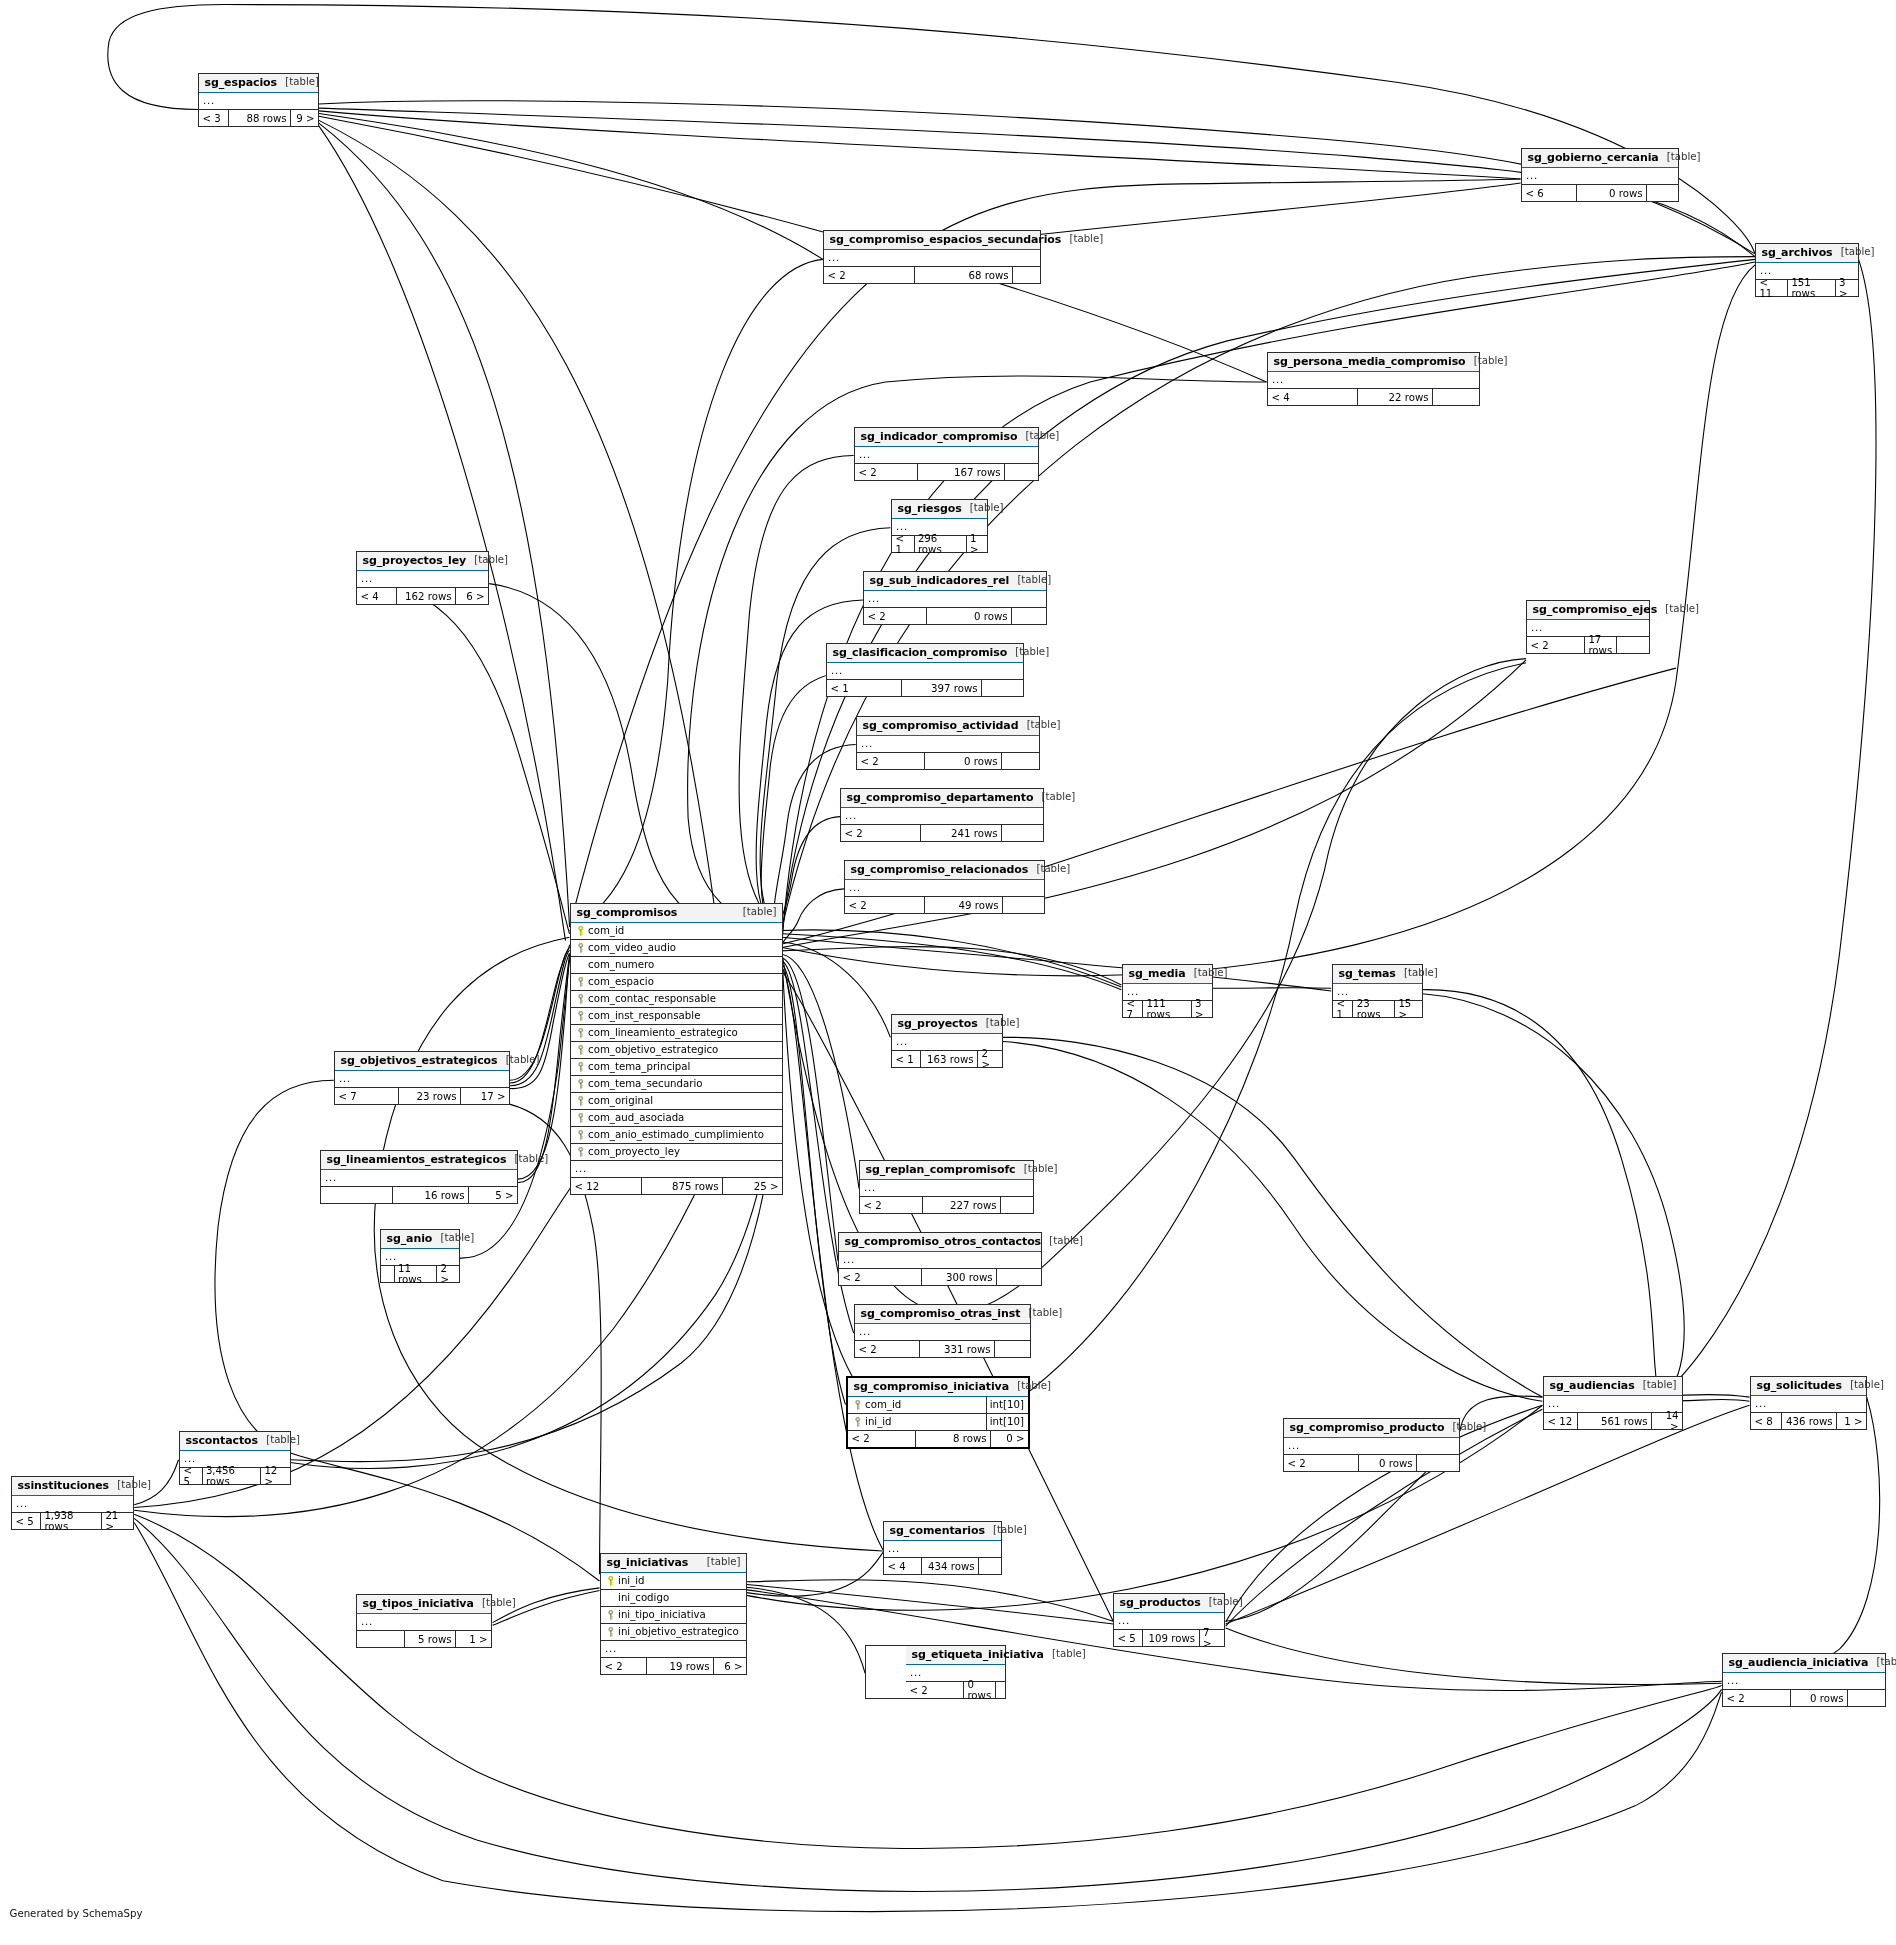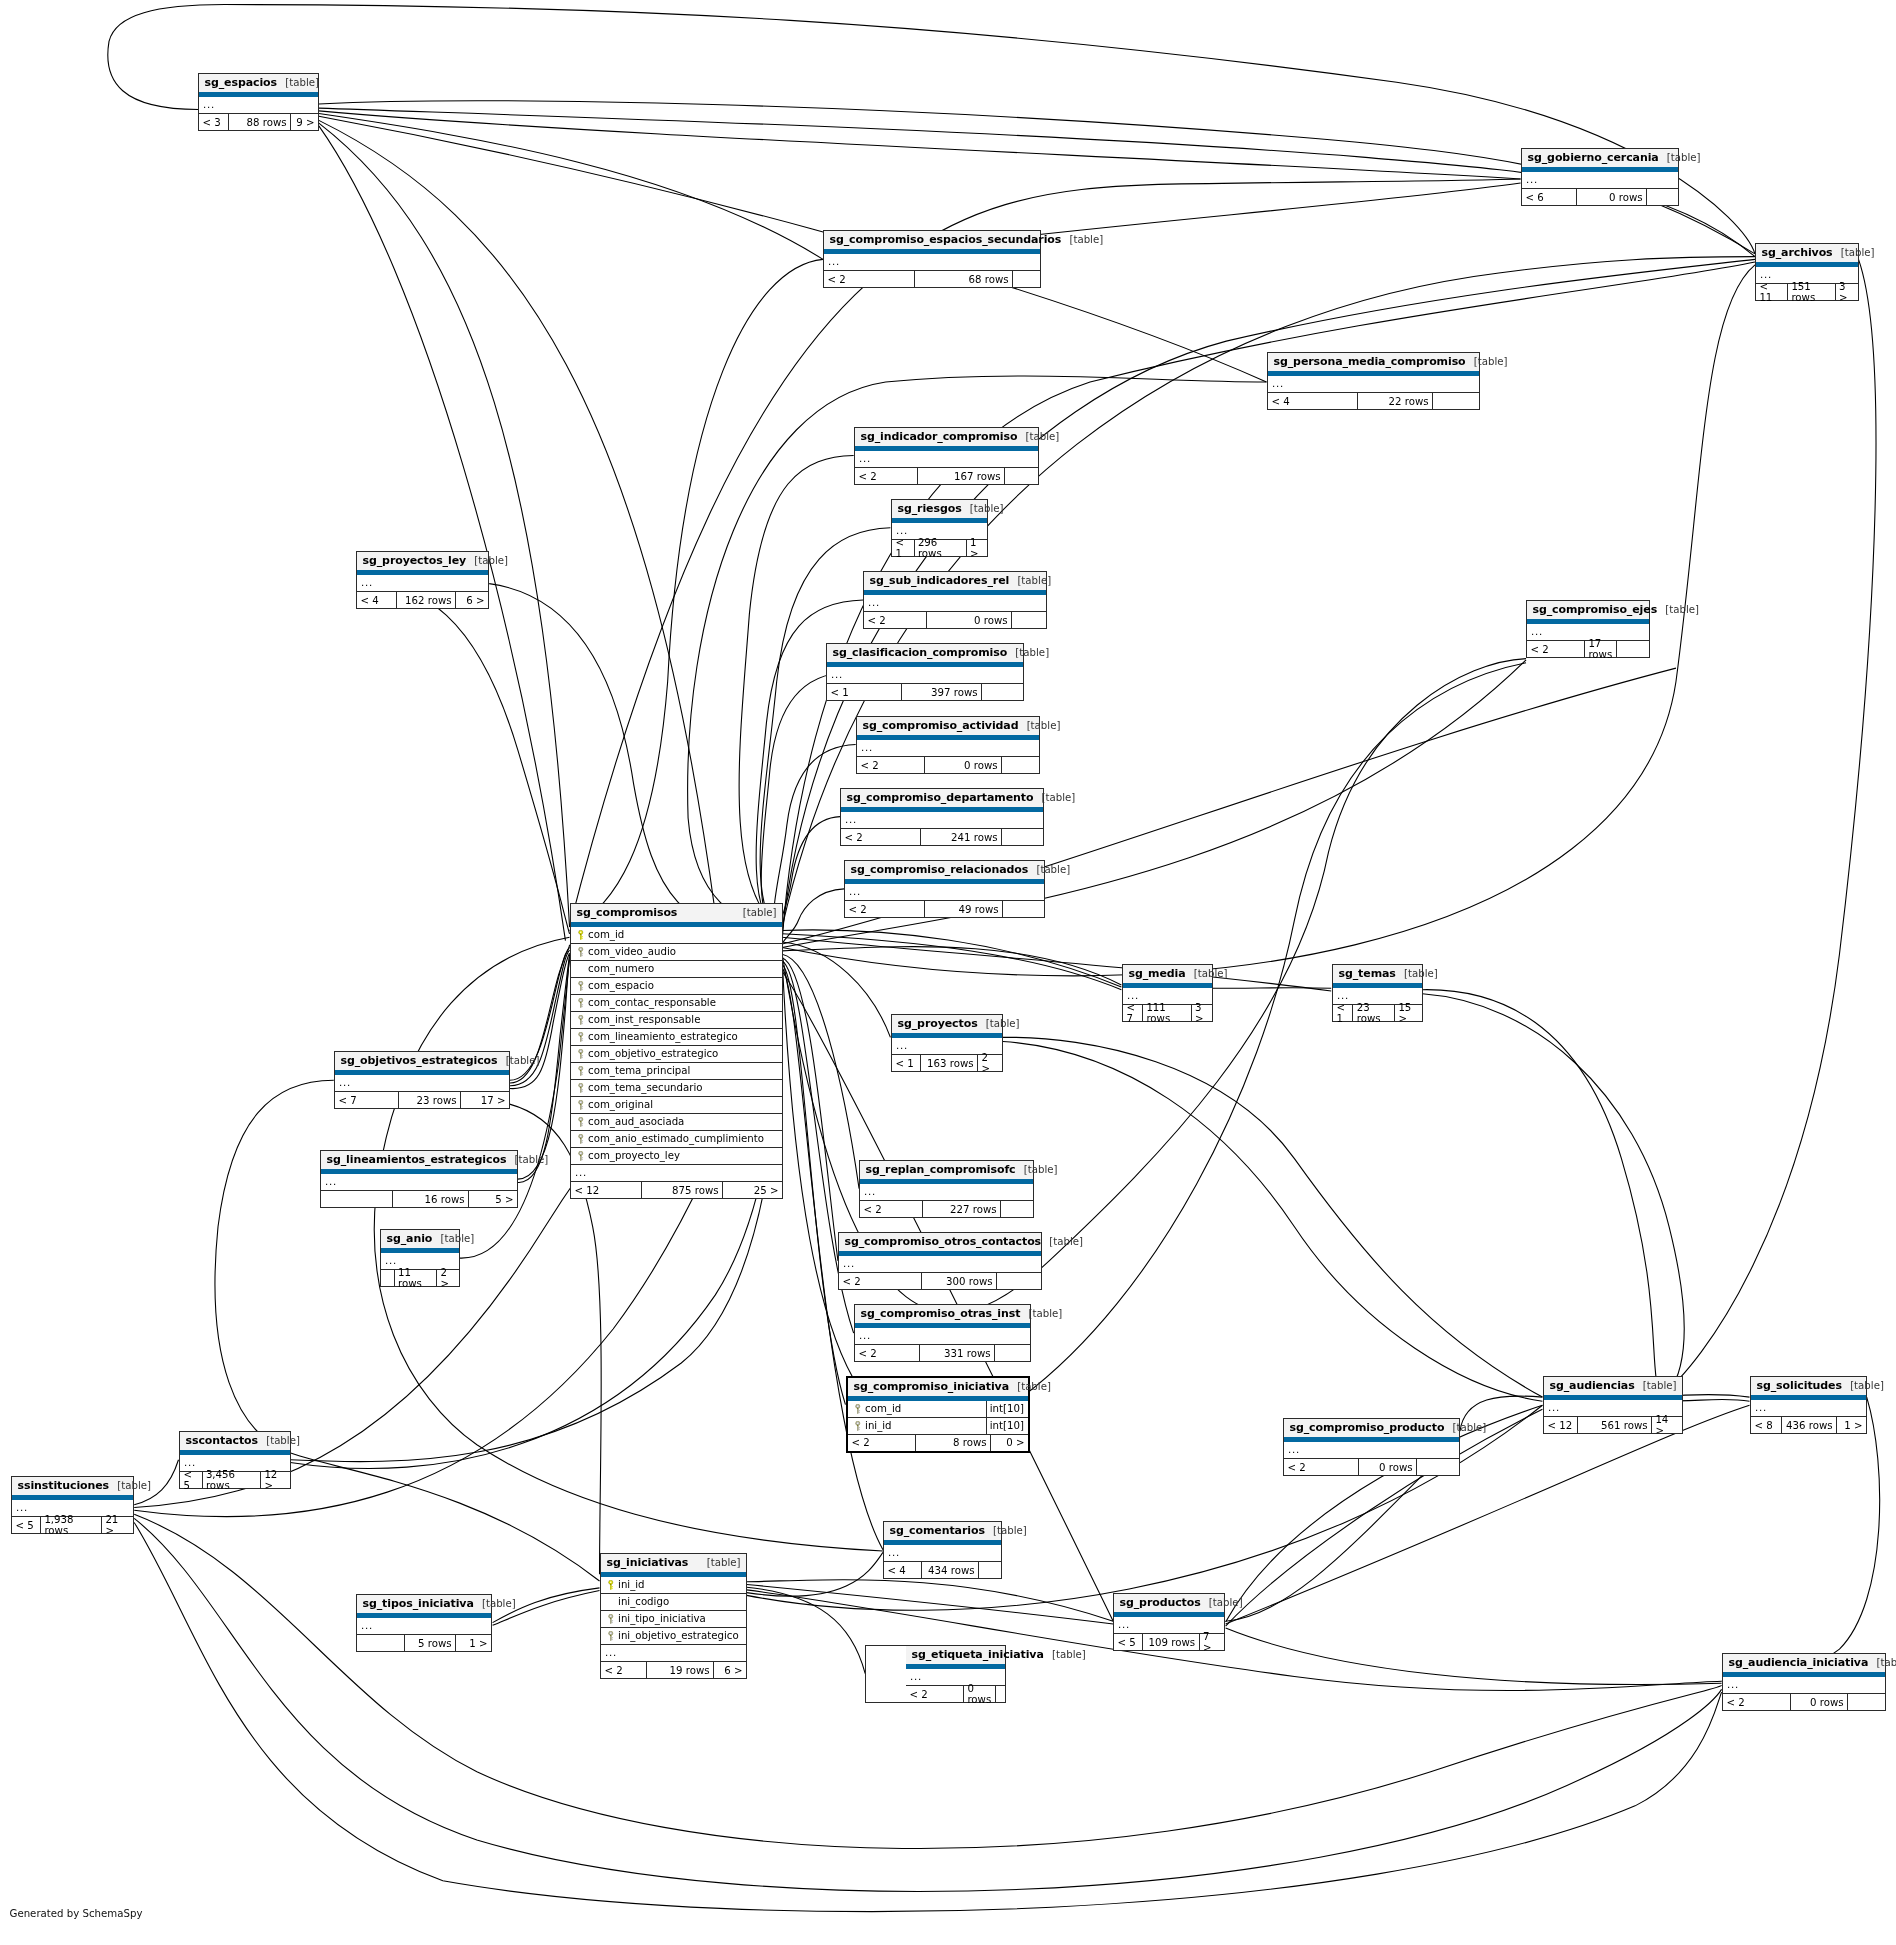--- a/index.html
+++ b/index.html
@@ -1,21 +1,21 @@
 <!DOCTYPE html>
 <html style="font-size:11px"><head>
 <meta charset="utf-8">
 <style>
   html,body{margin:0;padding:0;background:#ffffff;}
   body{font-family:"DejaVu Sans","Liberation Sans",sans-serif;}
   #canvas{position:relative;width:1896px;height:1946px;background:#fff;overflow:hidden;}
   #edges{position:absolute;left:0;top:0;width:1896px;height:1946px;pointer-events:none;}
   .table-node{position:absolute;background:#ffffff;border:1px solid #2b2b2b;box-sizing:border-box;}
   .table-node.highlight{border:2px solid #000000;}
-  .tn-head{background:#f3f3f3;border-bottom:5px solid #0369a1;display:flex;align-items:center;
+  .tn-head{background:#f3f3f3;border-bottom:1px solid #0369a1;display:flex;
            justify-content:space-between;padding:2px 5.5px 2.7px 5.5px;white-space:nowrap;}
   .tn-name{font-weight:bold;font-size:11px;color:#000;letter-spacing:-0.1px;}
   .tn-tag{font-size:10.2px;color:#333;padding-left:8.2px;}
   .tn-cols{display:block;}
   .tn-col{display:flex;align-items:center;border-bottom:0.7px solid #2b2b2b;height:17px;
           padding:0 1.4px 0 4.1px;font-size:10.2px;color:#000;white-space:nowrap;box-sizing:border-box;}
   .tn-col:last-child{border-bottom:1px solid #2b2b2b;}
   .tn-col .kw{width:11.6px;flex:0 0 11.6px;display:inline-flex;align-items:center;justify-content:center;}
   .tn-col .cname{flex:1 1 auto;padding-left:1.4px;}
   .tn-col .ctype{flex:0 0 auto;border-left:0.7px solid #2b2b2b;padding:0 2.7px;height:100%;
@@ -622,21 +622,21 @@
       </div>
       <div class="table-node" style="left: 1543px; top: 1376px; width: 140px;">
         <div class="tn-head">
           <span class="tn-name">sg_audiencias</span>
           <span class="tn-tag">[table]</span>
         </div>
         <div class="tn-ellipsis">...</div>
         <div class="tn-foot">
           <div class="fc left" style="flex: 0 0 34px;">&lt; 12</div>
           <div class="fc mid">561 rows</div>
-          <div class="fc right" style="flex: 0 0 30px;">14 &gt;</div>
+          <div class="fc right" style="flex: 0 0 30px; text-align: right;">14 &gt;</div>
         </div>
       </div>
       <div class="table-node" style="left: 1750px; top: 1376px; width: 117px;">
         <div class="tn-head">
           <span class="tn-name">sg_solicitudes</span>
           <span class="tn-tag">[table]</span>
         </div>
         <div class="tn-ellipsis">...</div>
         <div class="tn-foot">
           <div class="fc left" style="flex: 0 0 31px;">&lt; 8</div>

